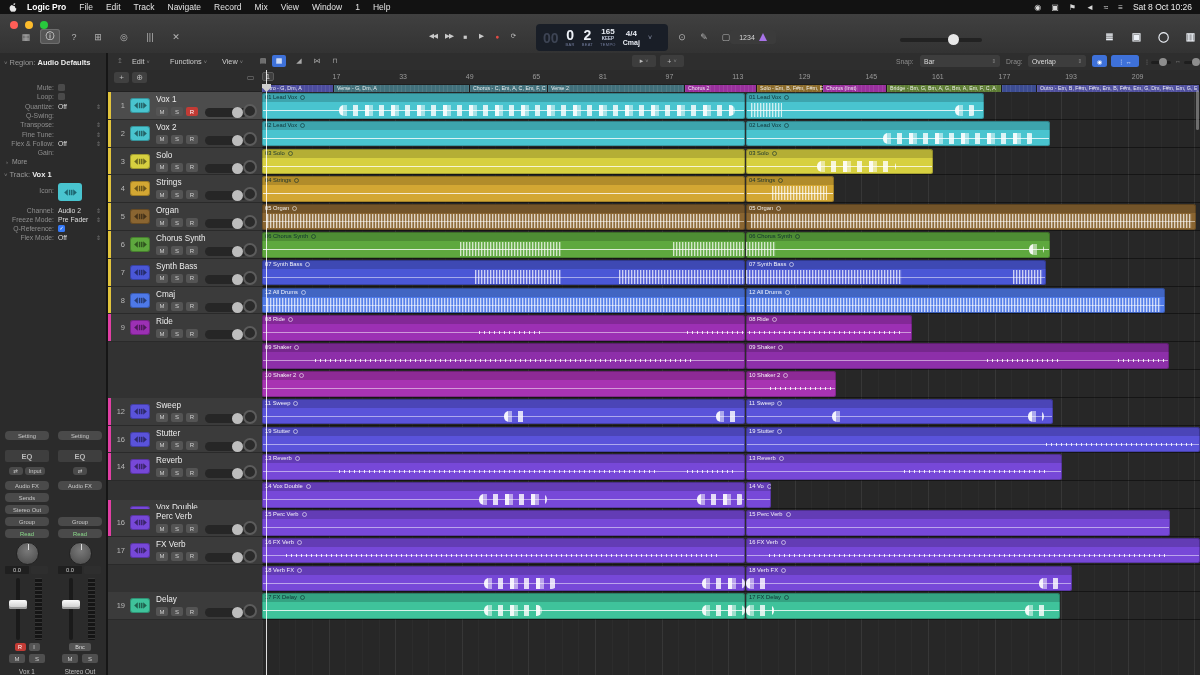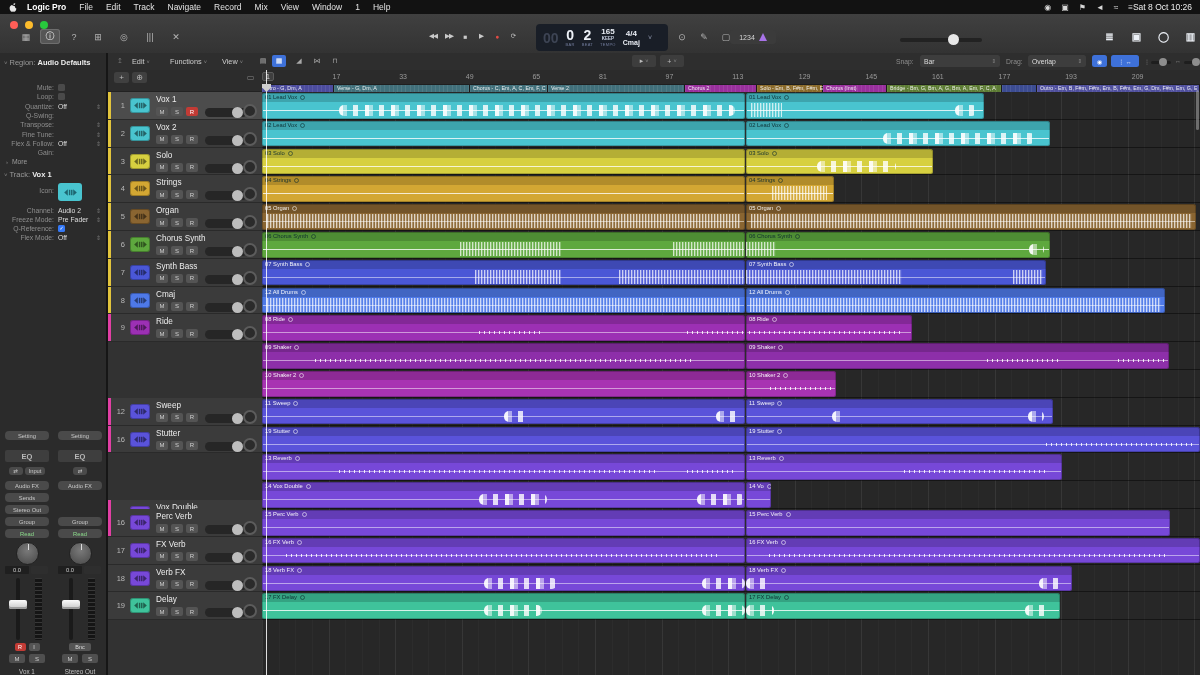--- a/index.html
+++ b/index.html
@@ -6,21 +6,21 @@
   .stage{position:relative;width:1200px;height:675px;overflow:hidden;background:#272727;
          font-family:"Liberation Sans",sans-serif;-webkit-font-smoothing:antialiased;}
   
   .menubar{position:absolute;top:0;left:0;right:0;height:14px;background:#121212;color:#e3e3e3;
            display:flex;align-items:center;gap:0;padding:0 8px;font-size:8.5px;}
   .menubar .apple{margin-right:10px;display:flex;align-items:center;}
   .mi{margin-right:13px;}
   .mi.app{font-weight:bold;color:#fff;}
   .mspace{flex:1;}
   .sic{margin-left:10px;color:#d8d8d8;font-size:8px;}
-  .clock{color:#eee;}
+  .clock{margin-left:10px;color:#eee;}
   
   .chrome{position:absolute;top:14px;left:0;right:0;height:39px;background:linear-gradient(#404040,#333);border-bottom:1px solid #1a1a1a;}
   .traffic{position:absolute;left:10px;top:7px;display:flex;gap:7px;}
   .tl{width:8px;height:8px;border-radius:50%;}
   .win-title{position:absolute;top:2px;left:0;right:0;text-align:center;font-size:8.5px;color:#b9b9b9;}
   .docic{display:inline-block;width:6px;height:7px;border:1px solid #8a8a8a;border-radius:1px;margin-right:4px;vertical-align:-1px;}
   .tbrow{position:absolute;top:13px;left:0;right:0;height:26px;}
   .tbgroup{position:absolute;top:2px;display:flex;gap:4px;align-items:center;}
   .tbi{width:20px;height:15px;border-radius:3px;color:#b4b4b4;font-size:9px;display:flex;align-items:center;justify-content:center;}
   .tbi.active{background:#565656;box-shadow:inset 0 0 0 1px #6e6e6e;color:#f0f0f0;}
@@ -713,20 +713,44 @@
         <div class="msr">
           <span class="mb">M</span>
           <span class="mb">S</span>
           <span class="mb">R</span>
         </div>
         <div class="vslider">
           <div class="vknob"></div>
         </div>
         <div class="pan"></div>
       </div>
+      <div class="hrow" style="top: 361.4px;">
+        <div class="gstrip" style="background: rgb(226, 63, 164);"></div>
+        <span class="num">14</span>
+        <div class="ticon" style="background: rgb(119, 72, 216);">
+          <svg width="13" height="9" viewBox="0 0 14 10">
+            <g fill="rgba(0,0,0,.5)">
+              <polygon points="0,5 4,1.5 4,8.5"></polygon>
+              <polygon points="14,5 10,1.5 10,8.5"></polygon>
+              <rect x="5.2" y="2" width="1.6" height="6"></rect>
+              <rect x="7.6" y="2" width="1.6" height="6"></rect>
+            </g>
+          </svg>
+        </div>
+        <span class="tname">Reverb</span>
+        <div class="msr">
+          <span class="mb">M</span>
+          <span class="mb">S</span>
+          <span class="mb">R</span>
+        </div>
+        <div class="vslider">
+          <div class="vknob"></div>
+        </div>
+        <div class="pan"></div>
+      </div>
       <div class="hrow" style="top: 408px;">
         <div class="gstrip" style="background: rgb(226, 63, 164);"></div>
         <span class="num">15</span>
         <div class="ticon" style="background: rgb(119, 72, 216);">
           <svg width="13" height="9" viewBox="0 0 14 10">
             <g fill="rgba(0,0,0,.5)">
               <polygon points="0,5 4,1.5 4,8.5"></polygon>
               <polygon points="14,5 10,1.5 10,8.5"></polygon>
               <rect x="5.2" y="2" width="1.6" height="6"></rect>
               <rect x="7.6" y="2" width="1.6" height="6"></rect>
@@ -774,43 +798,20 @@
           <svg width="13" height="9" viewBox="0 0 14 10">
             <g fill="rgba(0,0,0,.5)">
               <polygon points="0,5 4,1.5 4,8.5"></polygon>
               <polygon points="14,5 10,1.5 10,8.5"></polygon>
               <rect x="5.2" y="2" width="1.6" height="6"></rect>
               <rect x="7.6" y="2" width="1.6" height="6"></rect>
             </g>
           </svg>
         </div>
         <span class="tname">FX Verb</span>
-        <div class="msr">
-          <span class="mb">M</span>
-          <span class="mb">S</span>
-          <span class="mb">R</span>
-        </div>
-        <div class="vslider">
-          <div class="vknob"></div>
-        </div>
-        <div class="pan"></div>
-      </div>
-      <div class="hrow" style="top: 472.6px;">
-        <span class="num">18</span>
-        <div class="ticon" style="background: rgb(119, 72, 216);">
-          <svg width="13" height="9" viewBox="0 0 14 10">
-            <g fill="rgba(0,0,0,.5)">
-              <polygon points="0,5 4,1.5 4,8.5"></polygon>
-              <polygon points="14,5 10,1.5 10,8.5"></polygon>
-              <rect x="5.2" y="2" width="1.6" height="6"></rect>
-              <rect x="7.6" y="2" width="1.6" height="6"></rect>
-            </g>
-          </svg>
-        </div>
-        <span class="tname">Verb FX</span>
         <div class="msr">
           <span class="mb">M</span>
           <span class="mb">S</span>
           <span class="mb">R</span>
         </div>
         <div class="vslider">
           <div class="vknob"></div>
         </div>
         <div class="pan"></div>
       </div>

